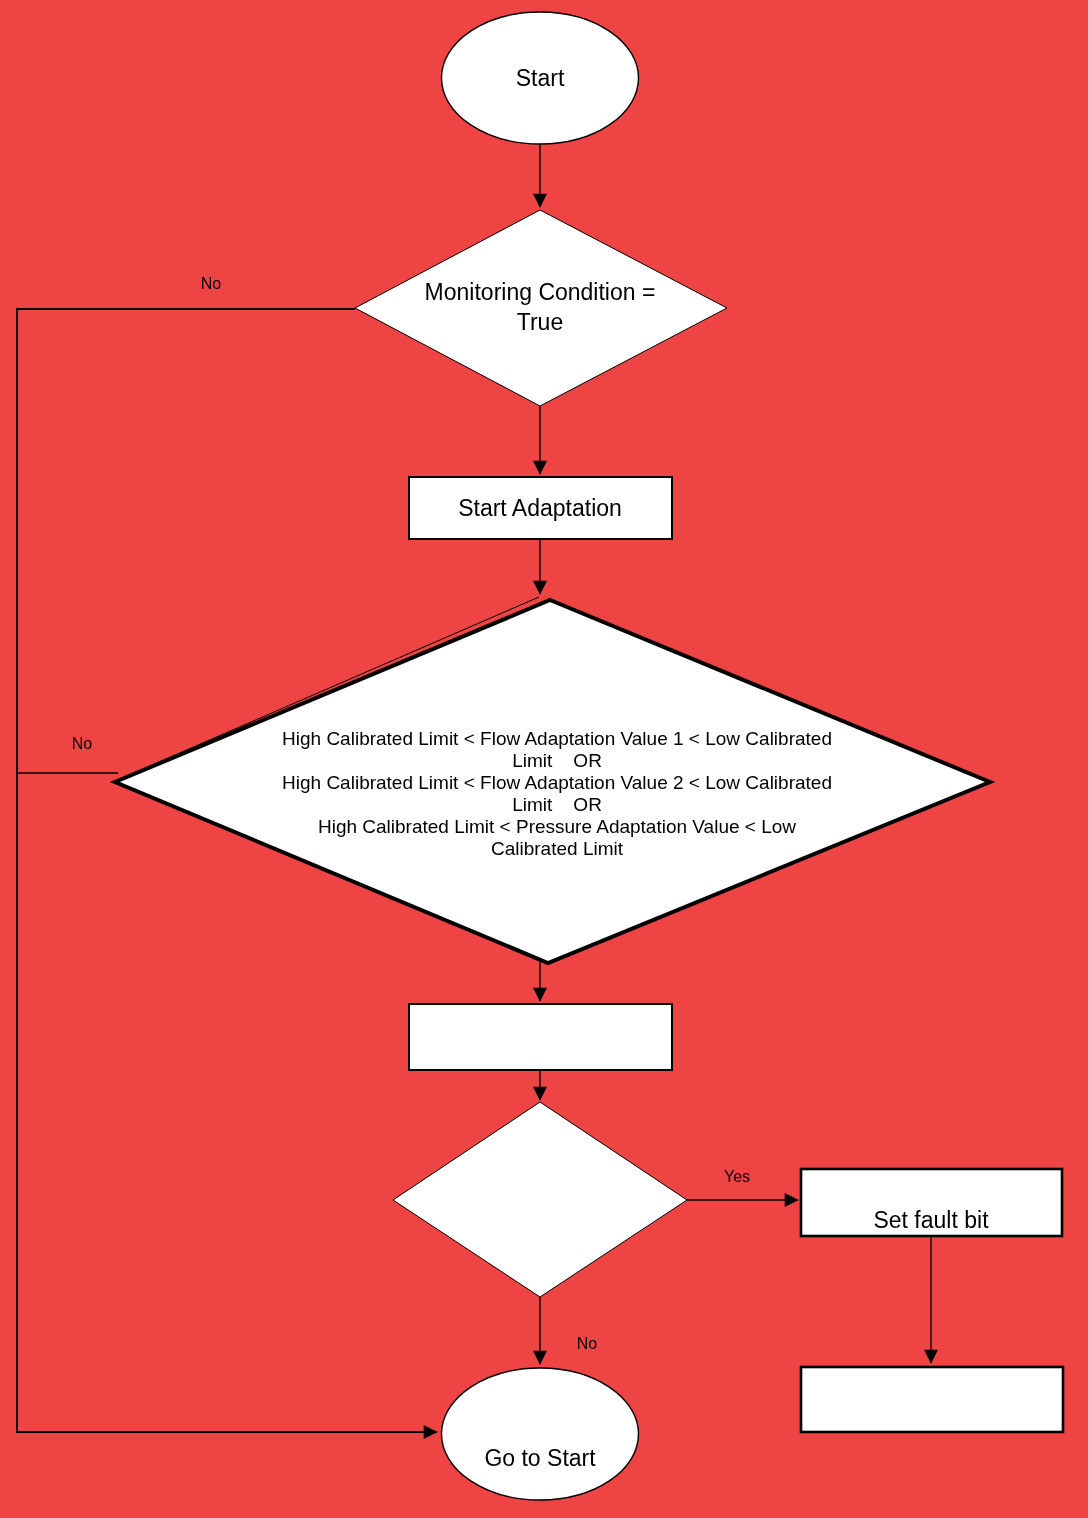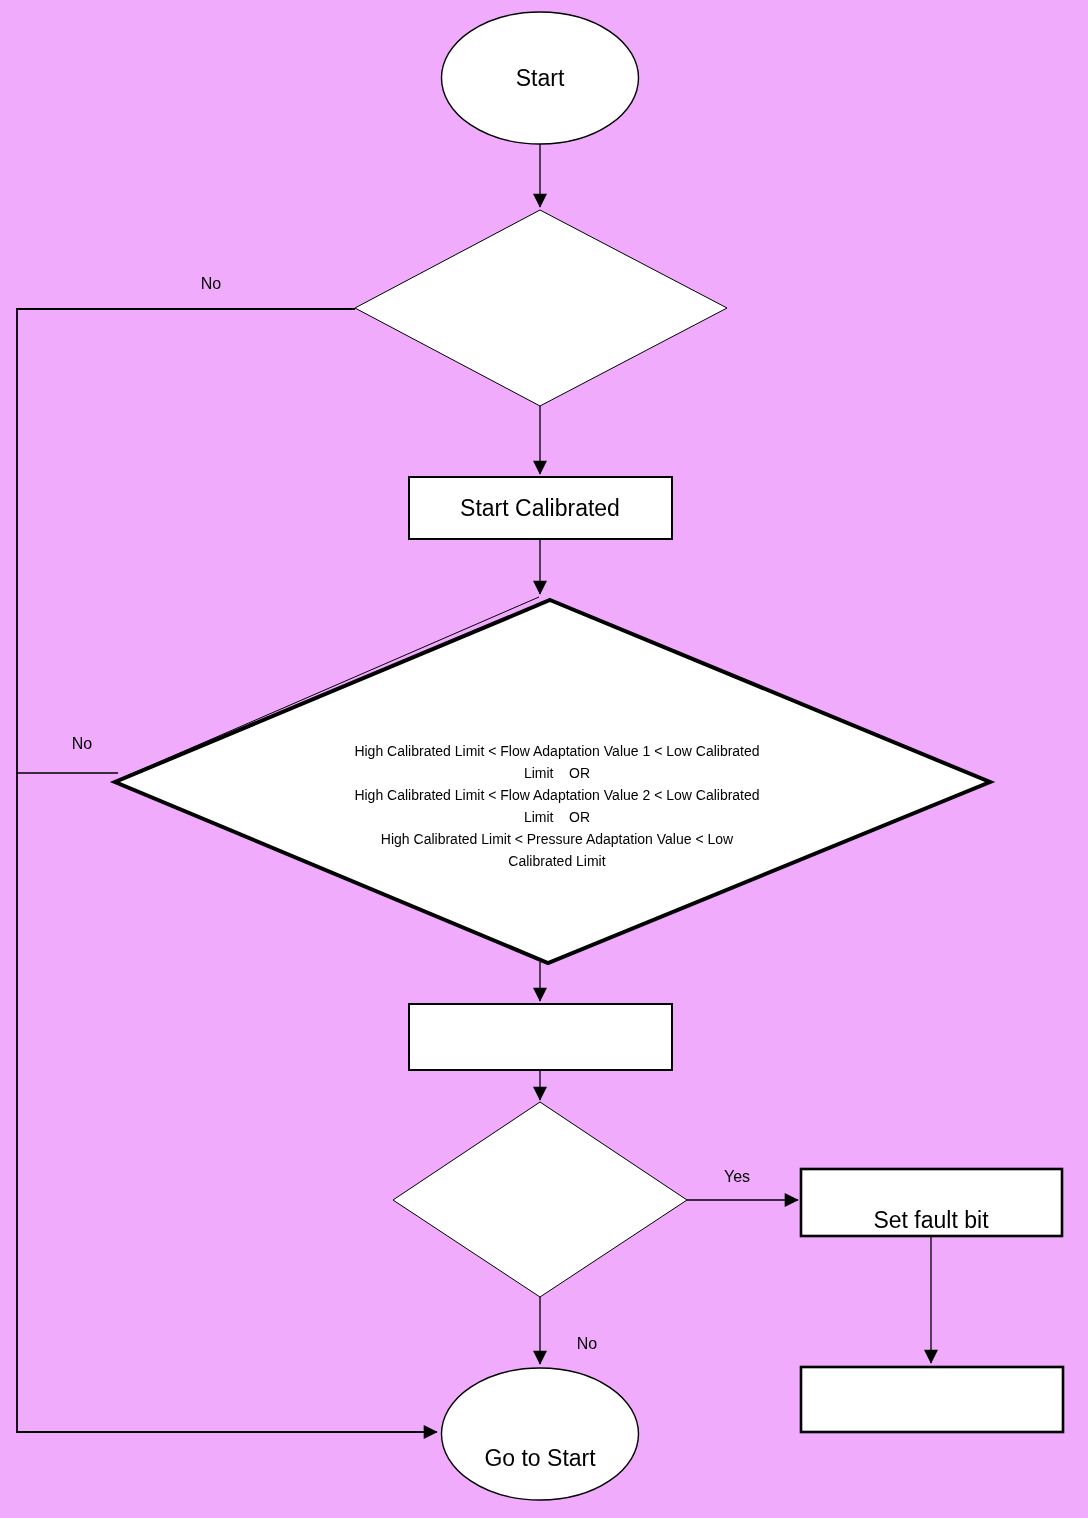--- a/index.html
+++ b/index.html
@@ -1,26 +1,26 @@
 <!DOCTYPE html>
 <html><head>
 <meta charset="utf-8">
 <style>
   html,body{margin:0;padding:0;background:#fff;}
   #canvas{
-    position:relative;width:1088px;height:1518px;background:#f0abfc;
+    position:relative;width:1088px;height:1518px;background:#ef4444;
     font-family:"Liberation Sans", sans-serif;color:#000;overflow:hidden;
   }
   #wires{position:absolute;left:0;top:0;}
   .lbl{
     position:absolute;transform:translate(-50%,-50%);
     text-align:center;white-space:pre-wrap;color:#000;
     font-size:23px;line-height:30px;
   }
-  .lbl.small{font-size:14px;line-height:22px;margin-top:12px;}
+  .lbl.small{font-size:19px;line-height:22px;}
   .edge-lbl{position:absolute;transform:translate(-50%,-50%);font-size:16px;color:#000;}
 </style>
 </head>
 <body>
 
 <div id="canvas">
 
   <svg id="wires" width="1088" height="1518" viewBox="0 0 1088 1518">
     <defs>
       <marker id="arrow" viewBox="0 0 10 10" refX="9.5" refY="5" markerWidth="18" markerHeight="14" markerUnits="userSpaceOnUse" orient="auto">
@@ -45,21 +45,23 @@
     <line x1="539" y1="597" x2="122" y2="778" stroke="#000" stroke-width="1"></line>
     <polygon points="550,600 990,782 548,963 115,782" fill="#fff" stroke="#000" stroke-width="4"></polygon>
     <rect x="409" y="1004" width="263" height="66" fill="#fff" stroke="#000" stroke-width="2"></rect>
     <polygon points="540,1102 687,1200 540,1297 393,1200" fill="#fff" stroke="#000" stroke-width="1"></polygon>
     <rect x="801" y="1169" width="261" height="67" fill="#fff" stroke="#000" stroke-width="2.6"></rect>
     <rect x="801" y="1367" width="262" height="65" fill="#fff" stroke="#000" stroke-width="2.6"></rect>
     <ellipse cx="540" cy="1434" rx="98.5" ry="66" fill="#fff" stroke="#000" stroke-width="1.4"></ellipse>
   </svg>
 
   <div class="lbl" style="left:540px;top:78px;">Start</div>
-  <div class="lbl" style="left:540px;top:508px;">Start Calibrated</div>
+  <div class="lbl" style="left:540px;top:307px;">Monitoring Condition =
+True</div>
+  <div class="lbl" style="left:540px;top:508px;">Start Adaptation</div>
   <div class="lbl small" style="left:557px;top:794px;width:640px;">High Calibrated Limit &lt; Flow Adaptation Value 1 &lt; Low Calibrated
 Limit    OR
 High Calibrated Limit &lt; Flow Adaptation Value 2 &lt; Low Calibrated
 Limit    OR
 High Calibrated Limit &lt; Pressure Adaptation Value &lt; Low
 Calibrated Limit</div>
   <div class="lbl" style="left:931px;top:1220px;">Set fault bit</div>
   <div class="lbl" style="left:540px;top:1433px;margin-top:25px;">Go to Start</div>
 
   <div class="edge-lbl" style="left:211px;top:284px;">No</div>

